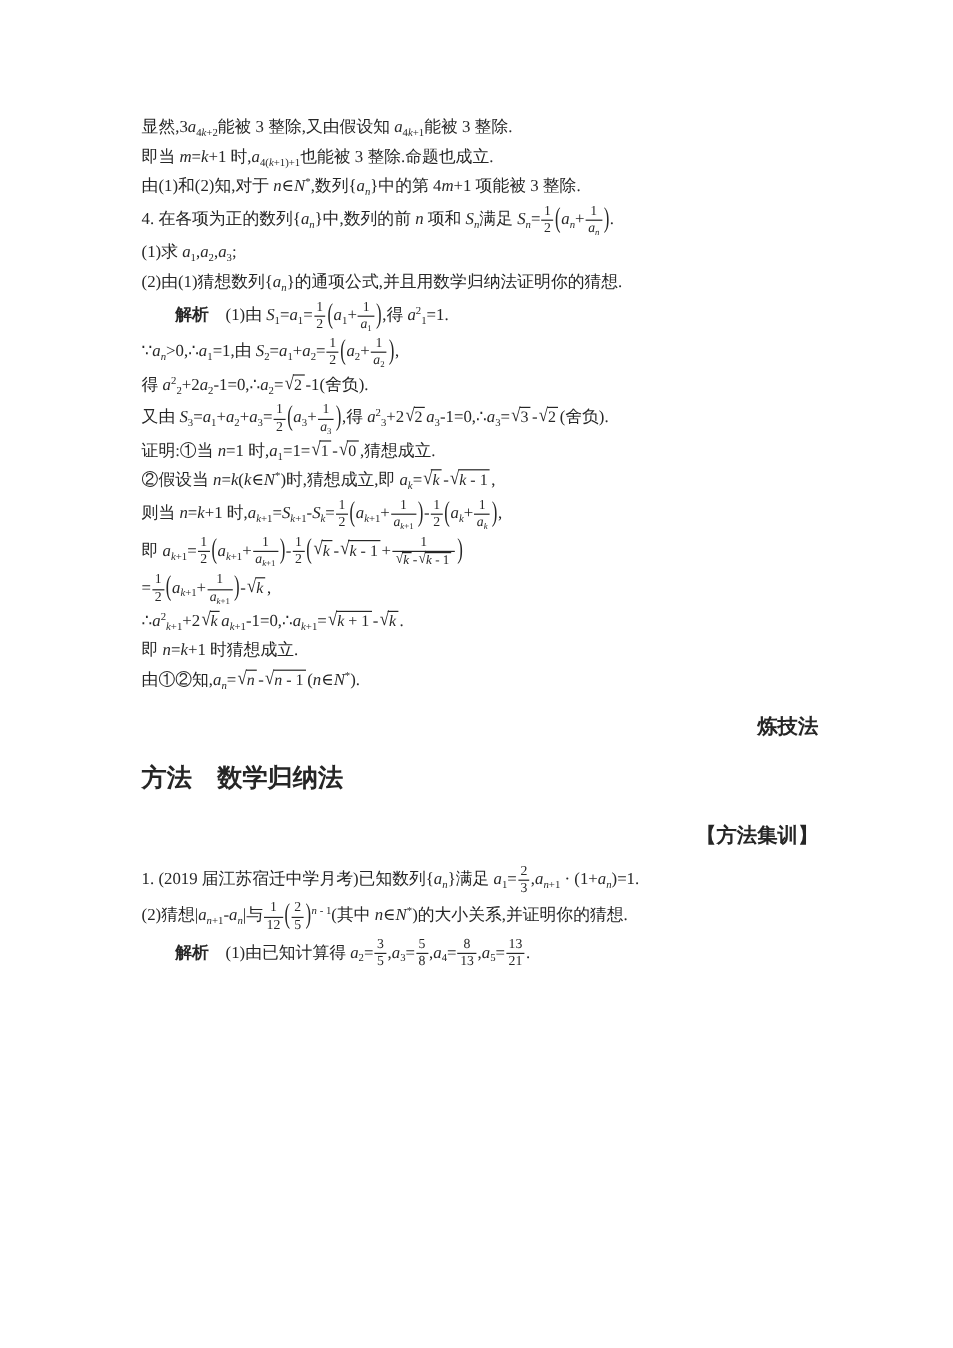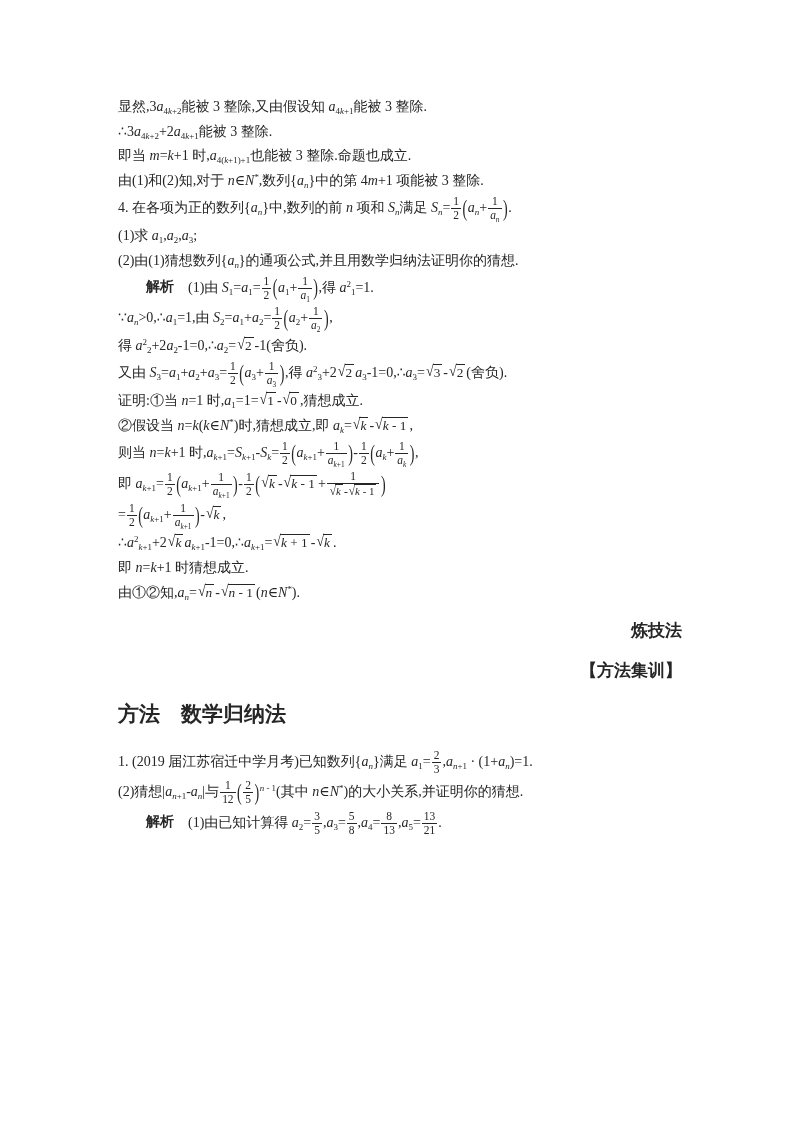--- a/index.html
+++ b/index.html
@@ -67,38 +67,37 @@
     padding:0 0.5px;
     font-weight:400;
   }
 </style>
 </head>
 <body>
 
 <div class="page">
   <div>
       <p class="line">显然,3<i>a</i><sub>4<i>k</i>+2</sub>能被 3 整除,又由假设知 <i>a</i><sub>4<i>k</i>+1</sub>能被 3 整除.</p>
-      <p class="line">∴3<i>a</i><sub>4<i>k</i>+2</sub>+2<i>a</i><sub>4<i>k</i>+1</sub>能被 3 整除.</p>
       <p class="line">即当 <i>m</i>=<i>k</i>+1 时,<i>a</i><sub>4(<i>k</i>+1)+1</sub>也能被 3 整除.命题也成立.</p>
       <p class="line">由(1)和(2)知,对于 <i>n</i>∈<i>N</i><sup>*</sup>,数列{<i>a</i><sub><i>n</i></sub>}中的第 4<i>m</i>+1 项能被 3 整除.</p>
       <p class="line">4. 在各项为正的数列{<i>a</i><sub><i>n</i></sub>}中,数列的前 <i>n</i> 项和 <i>S</i><sub><i>n</i></sub>满足 <i>S</i><sub><i>n</i></sub>=<span class="frac"><span class="num">1</span><span class="den">2</span></span><span class="bigp">(</span><i>a</i><sub><i>n</i></sub>+<span class="frac"><span class="num">1</span><span class="den"><i>a</i><sub><i>n</i></sub></span></span><span class="bigp">)</span>.</p>
       <p class="line">(1)求 <i>a</i><sub>1</sub>,<i>a</i><sub>2</sub>,<i>a</i><sub>3</sub>;</p>
       <p class="line">(2)由(1)猜想数列{<i>a</i><sub><i>n</i></sub>}的通项公式,并且用数学归纳法证明你的猜想.</p>
       <p class="line"><span class="bold">解析</span>　(1)由 <i>S</i><sub>1</sub>=<i>a</i><sub>1</sub>=<span class="frac"><span class="num">1</span><span class="den">2</span></span><span class="bigp">(</span><i>a</i><sub>1</sub>+<span class="frac"><span class="num">1</span><span class="den"><i>a</i><sub>1</sub></span></span><span class="bigp">)</span>,得 <i>a</i><sup>2</sup><sub>1</sub>=1.</p>
       <p class="line">∵<i>a</i><sub><i>n</i></sub>&gt;0,∴<i>a</i><sub>1</sub>=1,由 <i>S</i><sub>2</sub>=<i>a</i><sub>1</sub>+<i>a</i><sub>2</sub>=<span class="frac"><span class="num">1</span><span class="den">2</span></span><span class="bigp">(</span><i>a</i><sub>2</sub>+<span class="frac"><span class="num">1</span><span class="den"><i>a</i><sub>2</sub></span></span><span class="bigp">)</span>,</p>
       <p class="line">得 <i>a</i><sup>2</sup><sub>2</sub>+2<i>a</i><sub>2</sub>-1=0,∴<i>a</i><sub>2</sub>=<span class="sqrt"><span class="rsign">√</span><span class="rbody">2</span></span>-1(舍负).</p>
       <p class="line">又由 <i>S</i><sub>3</sub>=<i>a</i><sub>1</sub>+<i>a</i><sub>2</sub>+<i>a</i><sub>3</sub>=<span class="frac"><span class="num">1</span><span class="den">2</span></span><span class="bigp">(</span><i>a</i><sub>3</sub>+<span class="frac"><span class="num">1</span><span class="den"><i>a</i><sub>3</sub></span></span><span class="bigp">)</span>,得 <i>a</i><sup>2</sup><sub>3</sub>+2<span class="sqrt"><span class="rsign">√</span><span class="rbody">2</span></span><i>a</i><sub>3</sub>-1=0,∴<i>a</i><sub>3</sub>=<span class="sqrt"><span class="rsign">√</span><span class="rbody">3</span></span>-<span class="sqrt"><span class="rsign">√</span><span class="rbody">2</span></span>(舍负).</p>
       <p class="line">证明:①当 <i>n</i>=1 时,<i>a</i><sub>1</sub>=1=<span class="sqrt"><span class="rsign">√</span><span class="rbody">1</span></span>-<span class="sqrt"><span class="rsign">√</span><span class="rbody">0</span></span>,猜想成立.</p>
       <p class="line">②假设当 <i>n</i>=<i>k</i>(<i>k</i>∈<i>N</i><sup>*</sup>)时,猜想成立,即 <i>a</i><sub><i>k</i></sub>=<span class="sqrt"><span class="rsign">√</span><span class="rbody"><i>k</i></span></span>-<span class="sqrt"><span class="rsign">√</span><span class="rbody"><i>k</i> - 1</span></span>,</p>
       <p class="line">则当 <i>n</i>=<i>k</i>+1 时,<i>a</i><sub><i>k</i>+1</sub>=<i>S</i><sub><i>k</i>+1</sub>-<i>S</i><sub><i>k</i></sub>=<span class="frac"><span class="num">1</span><span class="den">2</span></span><span class="bigp">(</span><i>a</i><sub><i>k</i>+1</sub>+<span class="frac"><span class="num">1</span><span class="den"><i>a</i><sub><i>k</i>+1</sub></span></span><span class="bigp">)</span>-<span class="frac"><span class="num">1</span><span class="den">2</span></span><span class="bigp">(</span><i>a</i><sub><i>k</i></sub>+<span class="frac"><span class="num">1</span><span class="den"><i>a</i><sub><i>k</i></sub></span></span><span class="bigp">)</span>,</p>
       <p class="line">即 <i>a</i><sub><i>k</i>+1</sub>=<span class="frac"><span class="num">1</span><span class="den">2</span></span><span class="bigp">(</span><i>a</i><sub><i>k</i>+1</sub>+<span class="frac"><span class="num">1</span><span class="den"><i>a</i><sub><i>k</i>+1</sub></span></span><span class="bigp">)</span>-<span class="frac"><span class="num">1</span><span class="den">2</span></span><span class="bigp">(</span><span class="sqrt"><span class="rsign">√</span><span class="rbody"><i>k</i></span></span>-<span class="sqrt"><span class="rsign">√</span><span class="rbody"><i>k</i> - 1</span></span>+<span class="frac"><span class="num">1</span><span class="den"><span class="sqrt"><span class="rsign">√</span><span class="rbody"><i>k</i></span></span>-<span class="sqrt"><span class="rsign">√</span><span class="rbody"><i>k</i> - 1</span></span></span></span><span class="bigp">)</span></p>
       <p class="line">=<span class="frac"><span class="num">1</span><span class="den">2</span></span><span class="bigp">(</span><i>a</i><sub><i>k</i>+1</sub>+<span class="frac"><span class="num">1</span><span class="den"><i>a</i><sub><i>k</i>+1</sub></span></span><span class="bigp">)</span>-<span class="sqrt"><span class="rsign">√</span><span class="rbody"><i>k</i></span></span>,</p>
       <p class="line">∴<i>a</i><sup>2</sup><sub><i>k</i>+1</sub>+2<span class="sqrt"><span class="rsign">√</span><span class="rbody"><i>k</i></span></span><i>a</i><sub><i>k</i>+1</sub>-1=0,∴<i>a</i><sub><i>k</i>+1</sub>=<span class="sqrt"><span class="rsign">√</span><span class="rbody"><i>k</i> + 1</span></span>-<span class="sqrt"><span class="rsign">√</span><span class="rbody"><i>k</i></span></span>.</p>
       <p class="line">即 <i>n</i>=<i>k</i>+1 时猜想成立.</p>
       <p class="line">由①②知,<i>a</i><sub><i>n</i></sub>=<span class="sqrt"><span class="rsign">√</span><span class="rbody"><i>n</i></span></span>-<span class="sqrt"><span class="rsign">√</span><span class="rbody"><i>n</i> - 1</span></span>(<i>n</i>∈<i>N</i><sup>*</sup>).</p>
       <p class="line center-heading">炼技法</p>
+      <p class="line method-heading">方法　数学归纳法</p>
       <p class="line center-heading">【方法集训】</p>
-      <p class="line method-heading">方法　数学归纳法</p>
       <p class="line">1. (2019 届江苏宿迁中学月考)已知数列{<i>a</i><sub><i>n</i></sub>}满足 <i>a</i><sub>1</sub>=<span class="frac"><span class="num">2</span><span class="den">3</span></span>,<i>a</i><sub><i>n</i>+1</sub> · (1+<i>a</i><sub><i>n</i></sub>)=1.</p>
       <p class="line">(2)猜想|<i>a</i><sub><i>n</i>+1</sub>-<i>a</i><sub><i>n</i></sub>|与<span class="frac"><span class="num">1</span><span class="den">12</span></span><span class="bigp">(</span><span class="frac"><span class="num">2</span><span class="den">5</span></span><span class="bigp">)</span><sup><i>n</i> - 1</sup>(其中 <i>n</i>∈<i>N</i><sup>*</sup>)的大小关系,并证明你的猜想.</p>
       <p class="line"><span class="bold">解析</span>　(1)由已知计算得 <i>a</i><sub>2</sub>=<span class="frac"><span class="num">3</span><span class="den">5</span></span>,<i>a</i><sub>3</sub>=<span class="frac"><span class="num">5</span><span class="den">8</span></span>,<i>a</i><sub>4</sub>=<span class="frac"><span class="num">8</span><span class="den">13</span></span>,<i>a</i><sub>5</sub>=<span class="frac"><span class="num">13</span><span class="den">21</span></span>.</p>
     </div>
 </div>
 
 </body></html>

